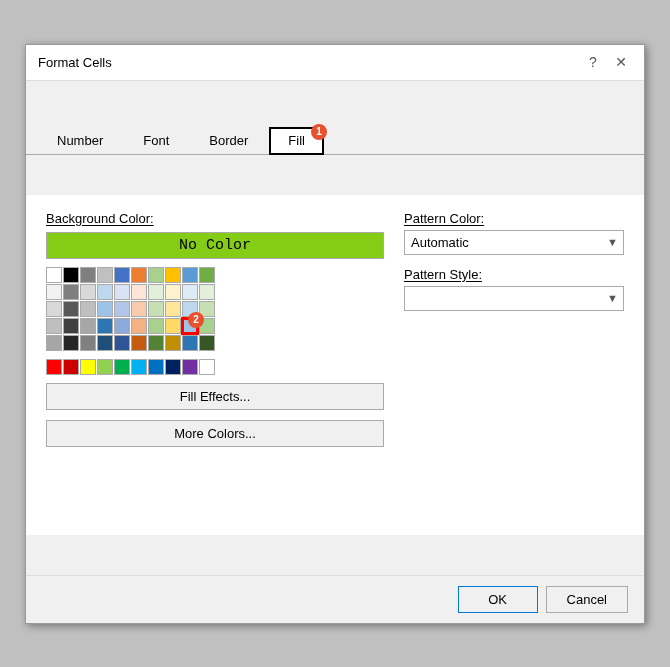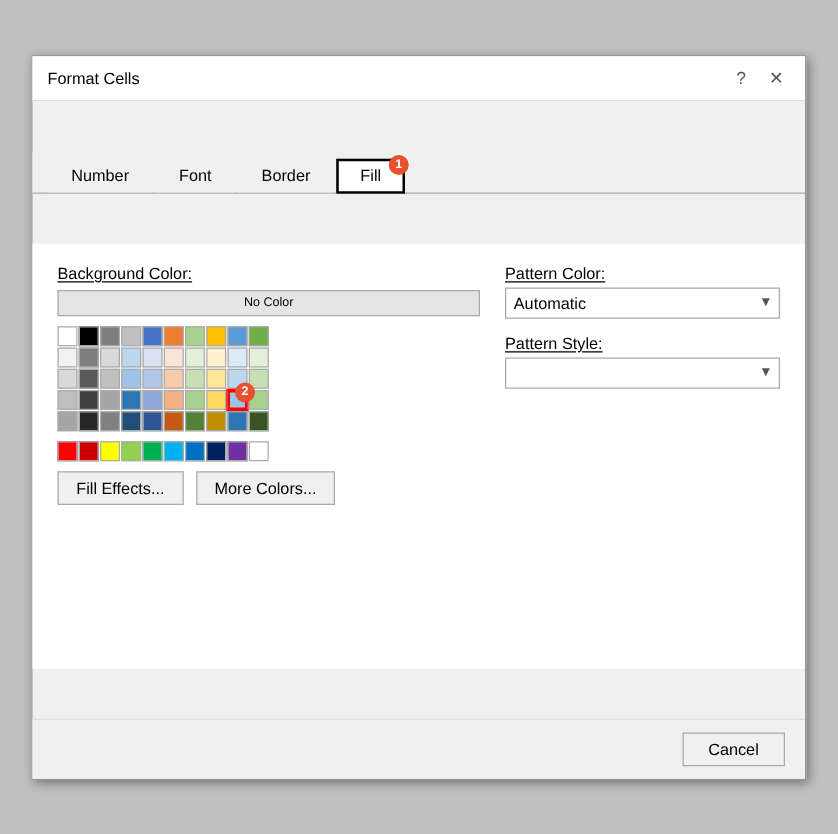--- a/index.html
+++ b/index.html
@@ -121,27 +121,28 @@
     }
     .section-label {
       font-size: 13px;
       margin-bottom: 6px;
       text-decoration: underline;
       text-decoration-style: solid;
       text-underline-offset: 2px;
     }
     .no-color-btn {
       width: 100%;
-      background: #e5e5e5;
+      background: #84cc16;
       border: 1px solid #aaa;
       padding: 4px 8px;
-      font-size: 10px;
+      font-size: 15px;
       cursor: pointer;
       margin-bottom: 8px;
       text-align: center;
+      font-family: Liberation Mono, monospace;
     }
 
     
     .color-grid {
       display: flex;
       flex-direction: column;
       gap: 1px;
       margin-bottom: 8px;
     }
     .color-row {
@@ -178,20 +179,21 @@
 
     .spacer-row {
       height: 6px;
     }
 
     
     .bottom-btns {
       display: flex;
       gap: 10px;
       margin-top: 8px;
+      flex-direction: column;
     }
     .fill-btn {
       background: #f0f0f0;
       border: 1px solid #aaa;
       padding: 5px 14px;
       font-size: 13px;
       cursor: pointer;
     }
 
     
@@ -418,15 +420,16 @@
           </select>
           <span class="select-arrow">▼</span>
         </div>
       </div>
     </div>
 
 
   </div>
 
   <div class="footer">
+    <button class="footer-btn ok">OK</button>
     <button class="footer-btn">Cancel</button>
   </div>
 </div>
 
 </body></html>

